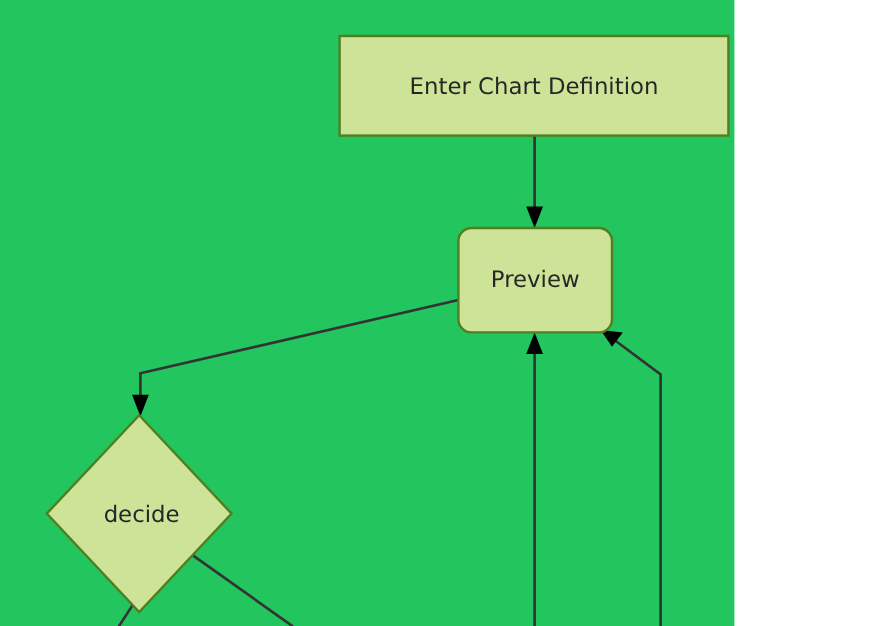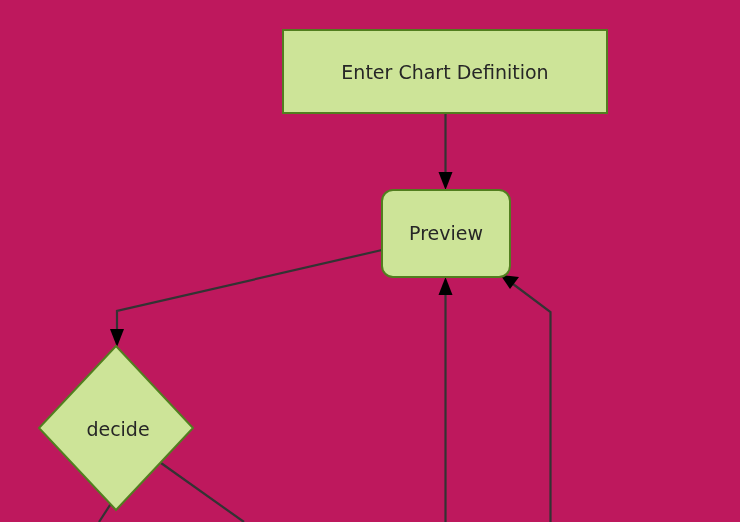--- a/index.html
+++ b/index.html
@@ -5,23 +5,23 @@
   html, body {
     margin: 0;
     padding: 0;
     background: #ffffff;
   }
   body {
     font-family: "DejaVu Sans", "Liberation Sans", sans-serif;
   }
   #diagram-canvas {
     position: relative;
-    width: 740px;
+    width: 612px;
     height: 522px;
-    background: #be185d;
+    background: #22c55e;
     overflow: hidden;
   }
   #flow-svg {
     position: absolute;
     top: 0;
     left: 0;
     width: 740px;
     height: 522px;
     display: block;
   }

